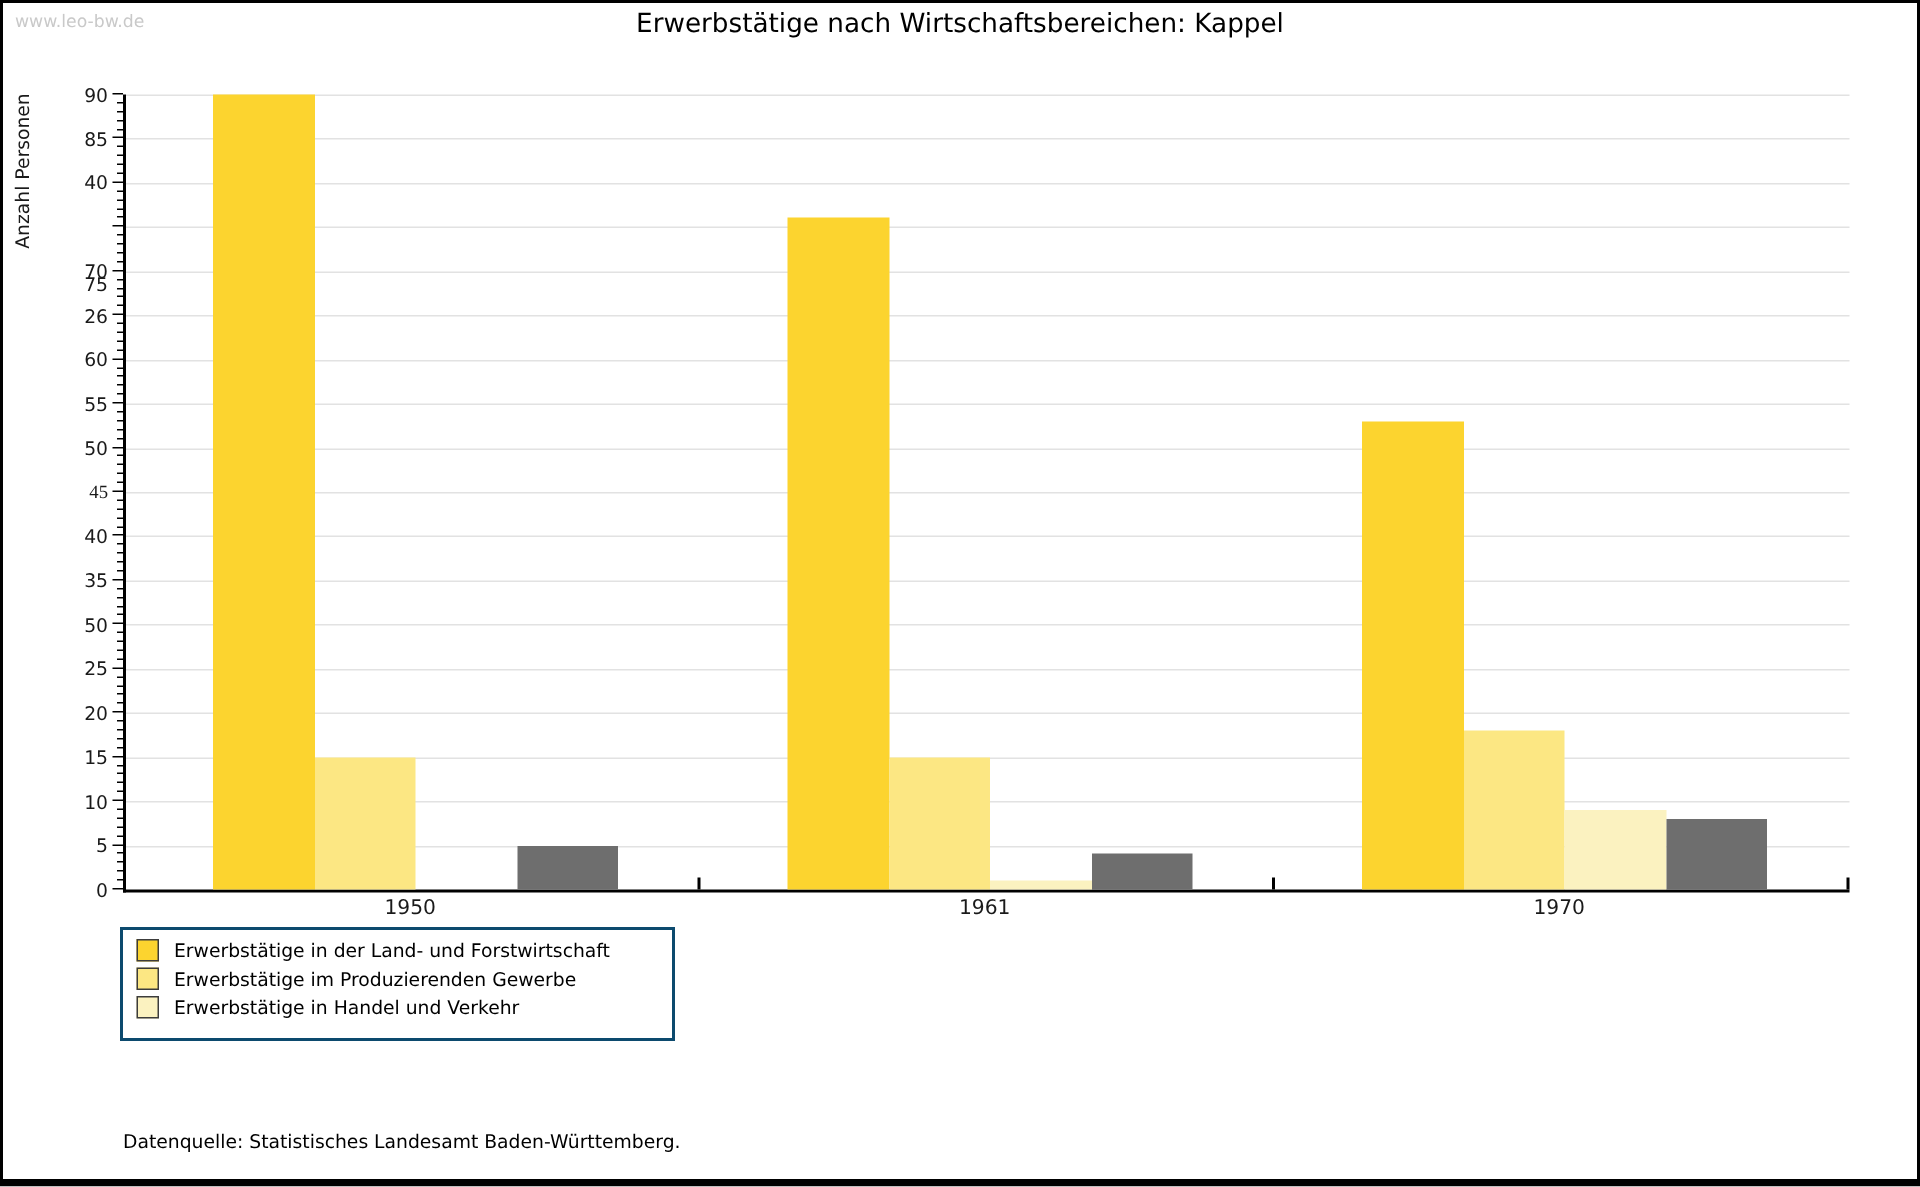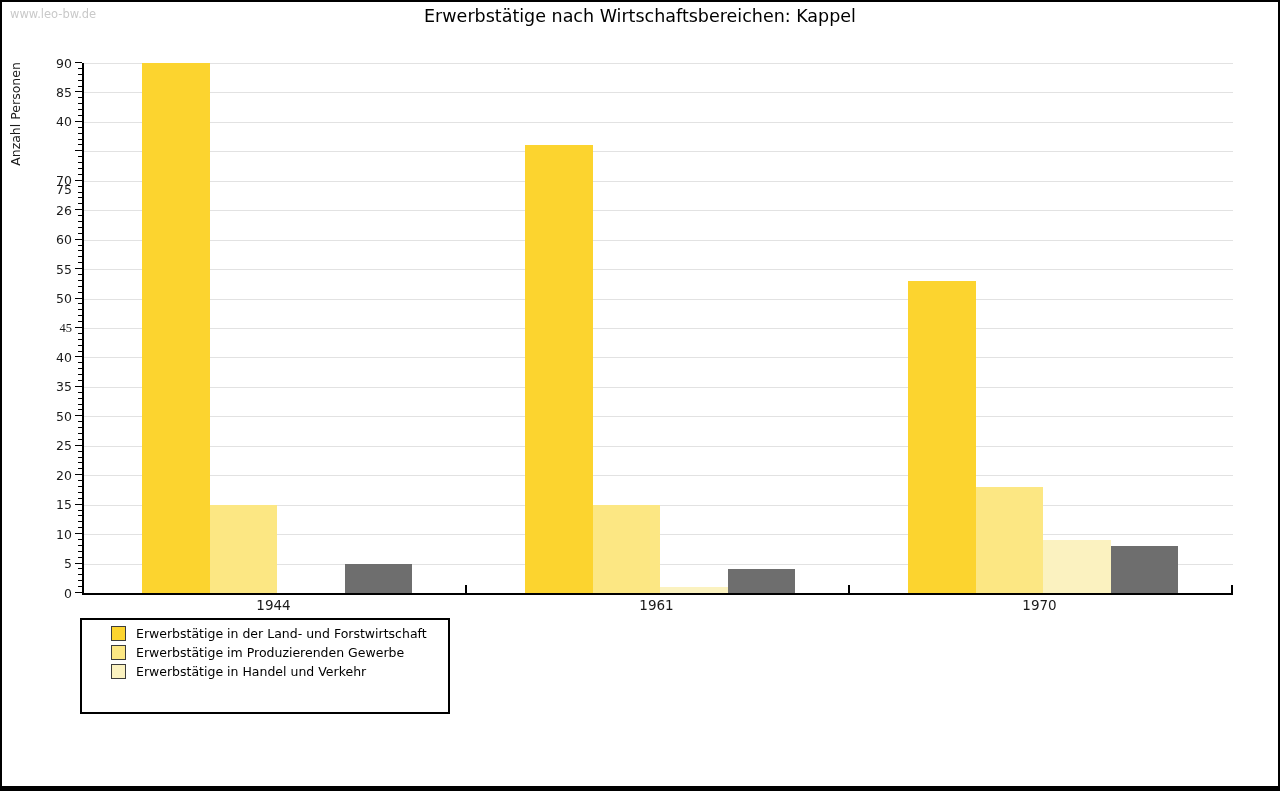--- a/index.html
+++ b/index.html
@@ -10,22 +10,22 @@
   .ylabel{position:absolute;left:13px;top:112px;transform:translate(-50%,-50%) rotate(-90deg);
           white-space:nowrap;font-size:12.5px;color:#1a1a1a;}
   .plot{position:absolute;left:80px;top:61px;width:1149px;height:530px;box-sizing:content-box;
         border-left:2px solid #000;border-bottom:2px solid #000;}
   .gridline{position:absolute;left:0;width:100%;height:1px;background:#e2e2e2;}
   .ytick{position:absolute;height:1px;background:#000;}
   .btick{position:absolute;width:2px;height:8px;bottom:0;background:#000;}
   .bar{position:absolute;bottom:0;}
   .ylab{position:absolute;width:44px;text-align:right;font-size:12.5px;color:#1a1a1a;line-height:15px;}
   .xlab{position:absolute;top:595px;text-align:center;font-size:13.5px;color:#1a1a1a;}
-  .legend{position:absolute;left:78px;top:616px;width:370px;height:96px;box-sizing:border-box;
-          border:2px solid #000000;background:#fff;padding-top:4px;padding-left:20px;}
+  .legend{position:absolute;left:78px;top:616px;width:370px;height:76px;box-sizing:border-box;
+          border:2px solid #0c4a6e;background:#fff;padding-top:4px;}
   .legend-row{display:flex;align-items:center;height:19px;padding-left:9px;}
   .swatch{width:13px;height:13px;border:1px solid #3c3c3c;margin-right:10px;flex:0 0 auto;}
   .legend-label{font-size:12.5px;color:#000;white-space:nowrap;}
   .notes{position:absolute;left:80px;top:704px;font-size:12.5px;color:#000;line-height:14px;}
   .source{position:absolute;left:80px;top:751px;font-size:12.5px;color:#000;}
 </style>
 </head>
 <body>
 
 <div id="window">
@@ -172,31 +172,32 @@
       <div class="ylab" style="left: 26px; top: 259.611px;">55</div>
       <div class="ylab" style="left: 26px; top: 230.167px;">60</div>
       <div class="ylab" style="left: 26px; top: 200.722px;">26</div>
       <div class="ylab" style="left: 26px; top: 171.278px;">70</div>
       <div class="ylab" style="left: 26px; top: 140px; margin-top: 40px;">75</div>
       <div class="ylab" style="left: 26px; top: 112.389px;">40</div>
       <div class="ylab" style="left: 26px; top: 82.9444px;">85</div>
       <div class="ylab" style="left: 26px; top: 53.5px;">90</div>
     </div>
   <div id="xLabels">
-      <div class="xlab" style="left: 80px; width: 383px;">1944</div>
+      <div class="xlab" style="left: 80px; width: 383px;">1950</div>
       <div class="xlab" style="left: 463px; width: 383px;">1961</div>
       <div class="xlab" style="left: 846px; width: 383px;">1970</div>
     </div>
   <div class="legend">
       <div class="legend-row">
         <div class="swatch" style="background: rgb(252, 212, 47);"></div>
         <div class="legend-label">Erwerbstätige in der Land- und Forstwirtschaft</div>
       </div>
       <div class="legend-row">
         <div class="swatch" style="background: rgb(252, 231, 131);"></div>
         <div class="legend-label">Erwerbstätige im Produzierenden Gewerbe</div>
       </div>
       <div class="legend-row">
         <div class="swatch" style="background: rgb(251, 242, 192);"></div>
         <div class="legend-label">Erwerbstätige in Handel und Verkehr</div>
       </div>
     </div>
+  <div class="source">Datenquelle: Statistisches Landesamt Baden-Württemberg.</div>
 </div>
 
 </body></html>

